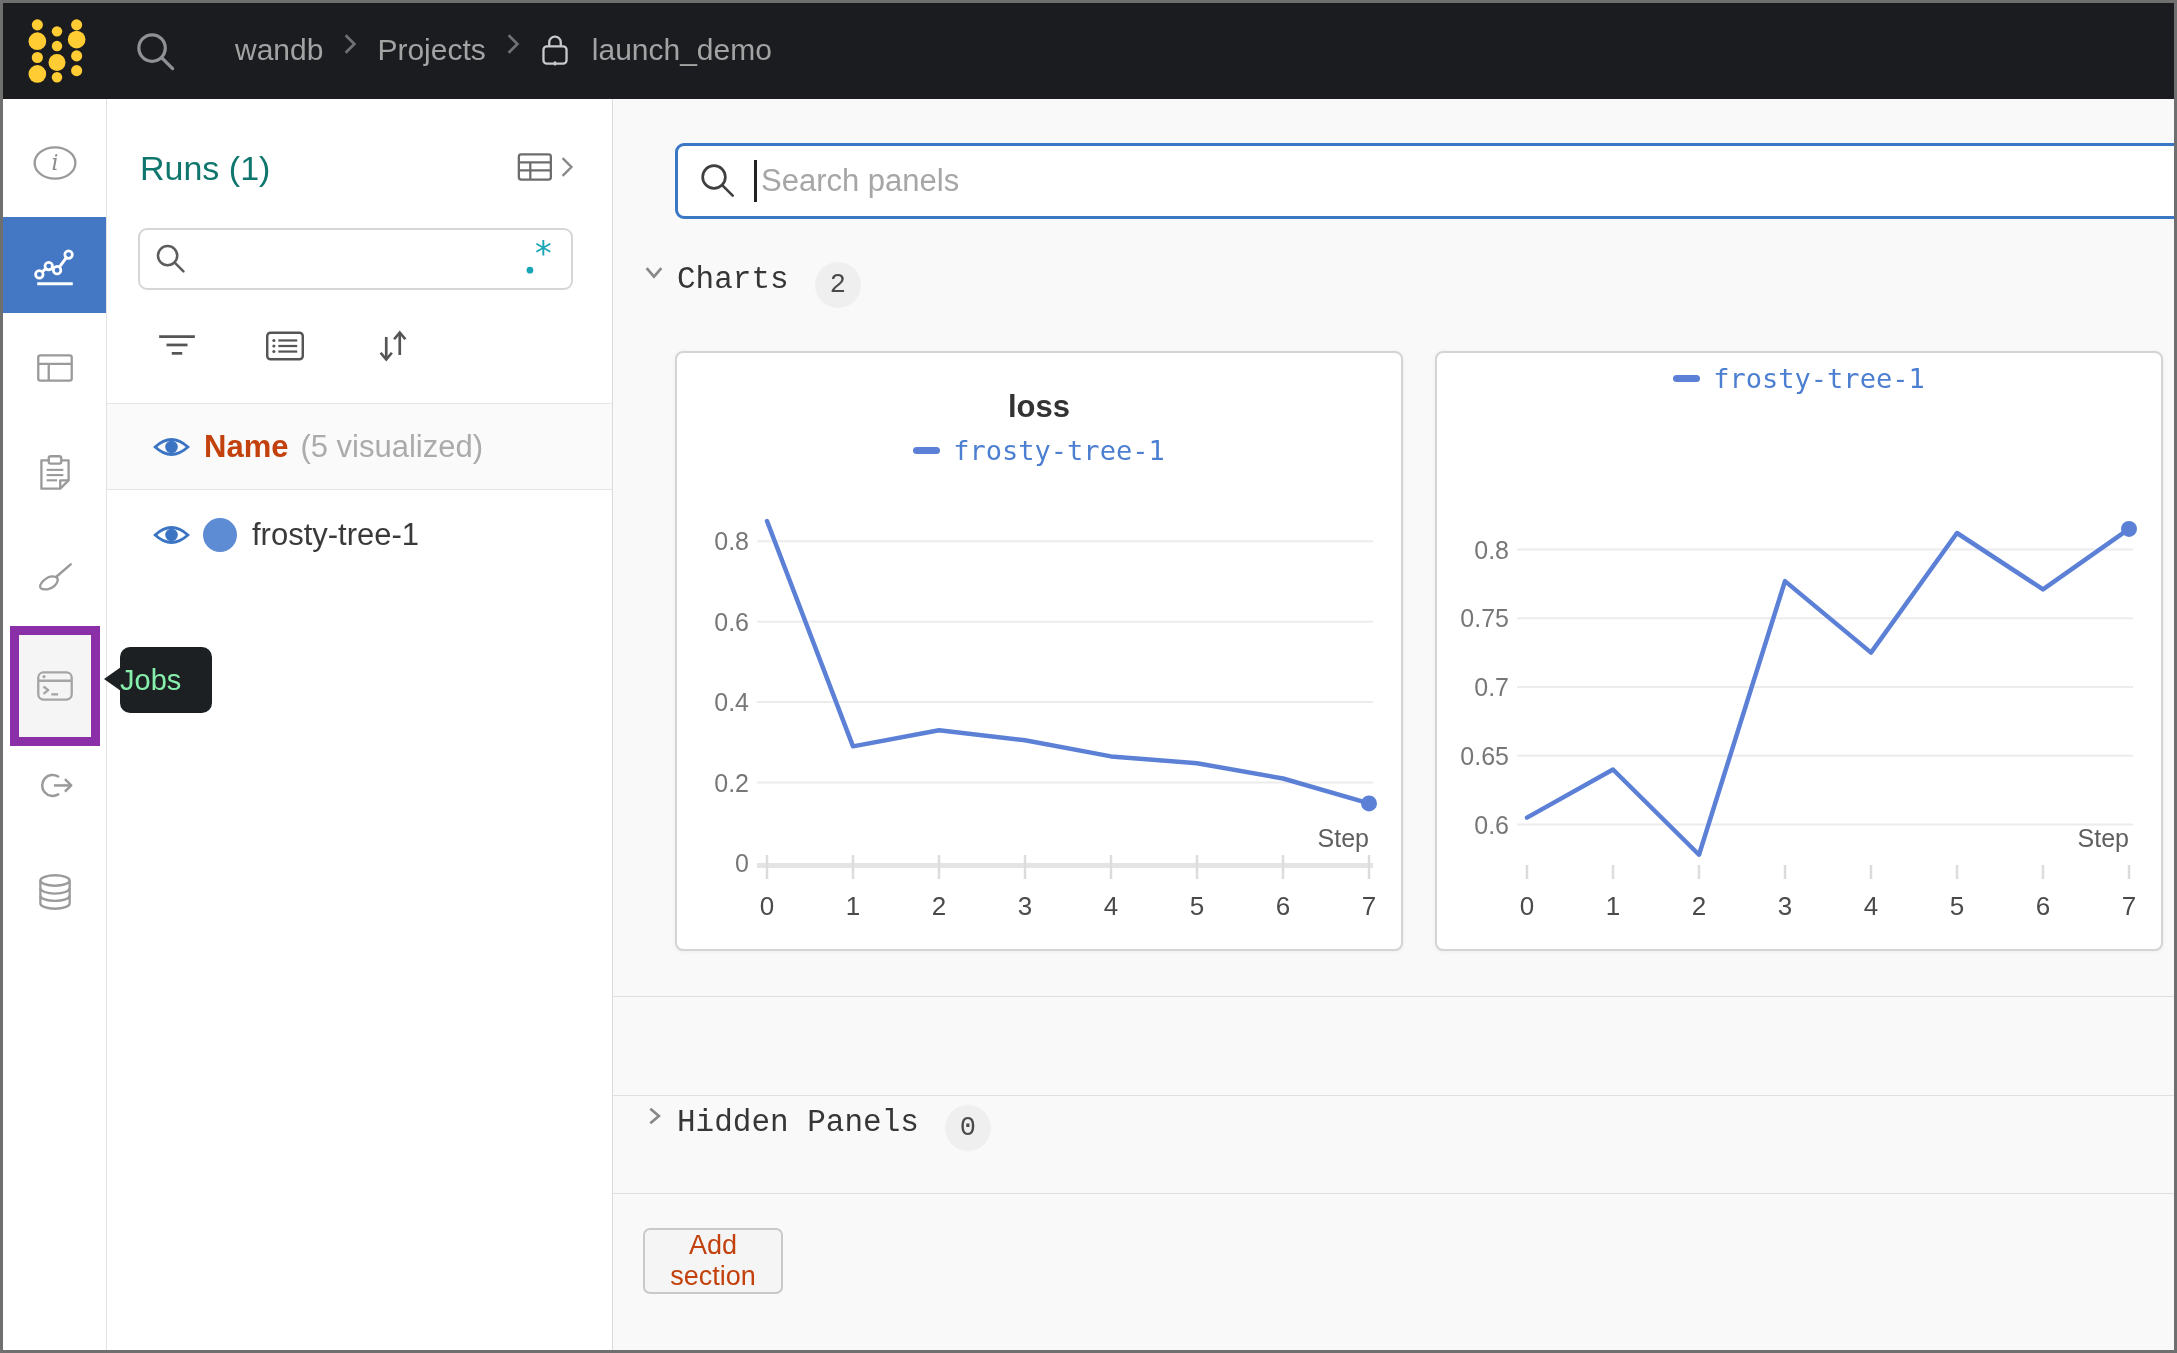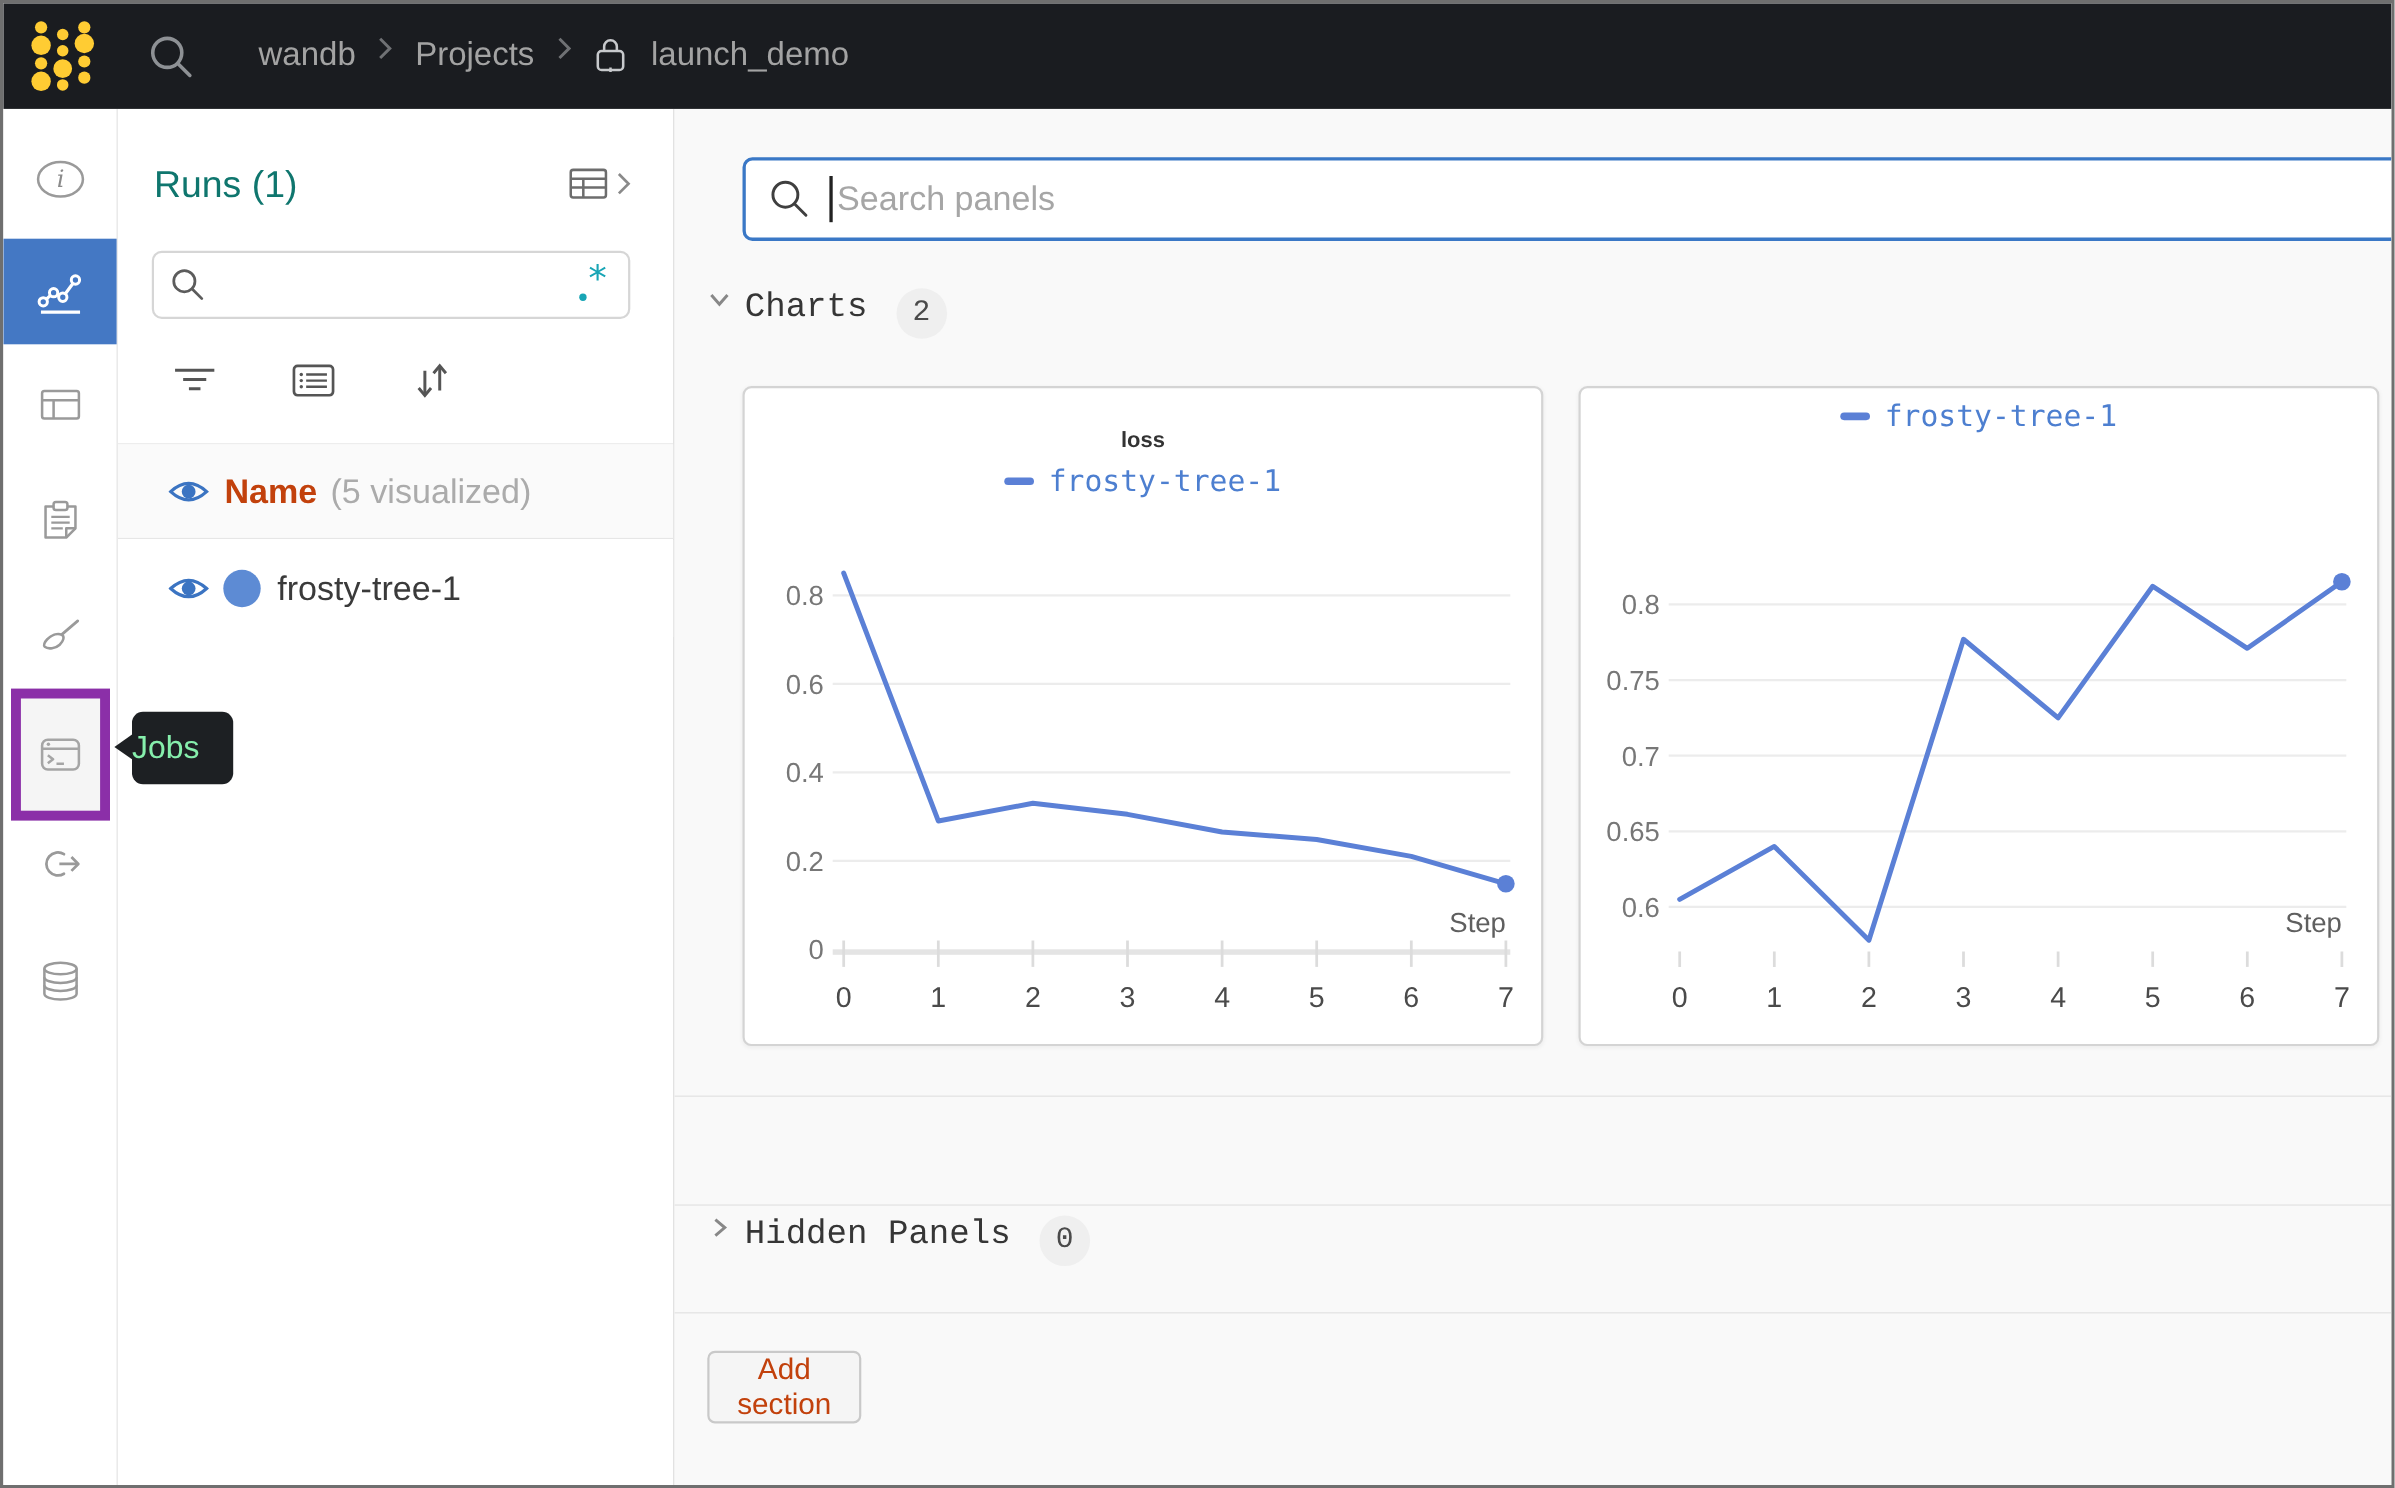--- a/index.html
+++ b/index.html
@@ -80,21 +80,21 @@
   .chev { width:22px; height:22px; flex:0 0 auto; }
   .section-label { margin-left:12px; font-size:31px; color:#363636; }
   .badge { margin-left:26px; min-width:44px; height:46px; padding:0 15px;
            background:#efefef; border-radius:24px; display:flex; align-items:center;
            justify-content:center; font-size:27px; color:#4a4a4a; }
   .h-div { position:absolute; left:0; width:100%; height:1px; background:#e0e0e0; }
 
   .cards { position:absolute; left:62px; top:252px; display:flex; gap:32px; }
   .chart-card { width:728px; height:600px; background:#fff; border:2px solid #d4d4d4;
                 border-radius:8px; box-shadow:0 1px 4px rgba(0,0,0,.05); position:relative; }
-  .chart-title { margin-top:36px; text-align:center; font-size:20px; font-weight:bold; color:#333; }
+  .chart-title { margin-top:36px; text-align:center; font-size:31px; font-weight:bold; color:#333; }
   .chart-legend { margin-top:10px; display:flex; align-items:center; justify-content:center; gap:13px; }
   .legend-dash { width:27px; height:7px; border-radius:4px; }
   .legend-name { font-family:"DejaVu Sans Mono", monospace; font-size:27px; color:#4d7fd0; }
   .plot { position:absolute; left:0; bottom:6px; width:724px; height:440px; }
 
   .add-section { position:absolute; left:30px; top:1129px; width:140px; height:66px;
                  background:#f5f5f5; border:2px solid #c9c9c9; border-radius:7px;
                  font-size:27px; color:#c2410c; display:flex; align-items:center;
                  justify-content:center; cursor:pointer;
                  font-family:"Liberation Sans", sans-serif; }

